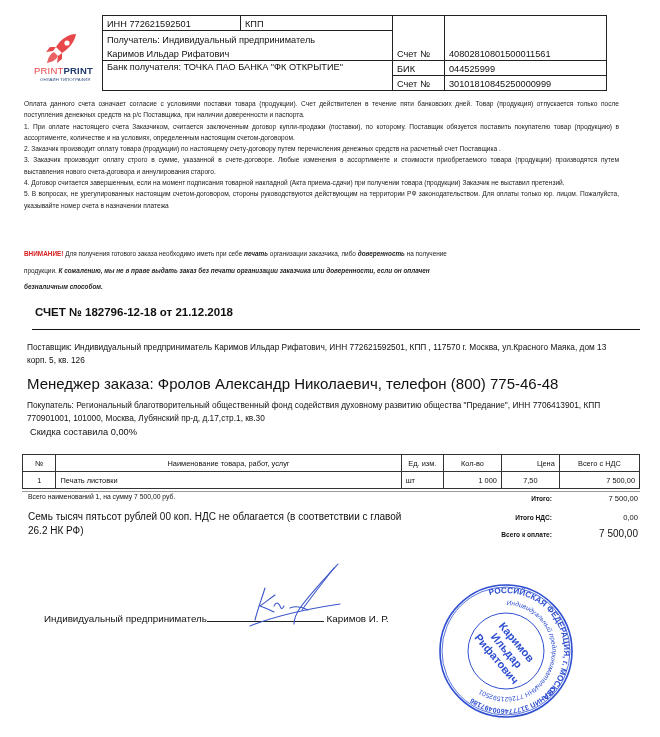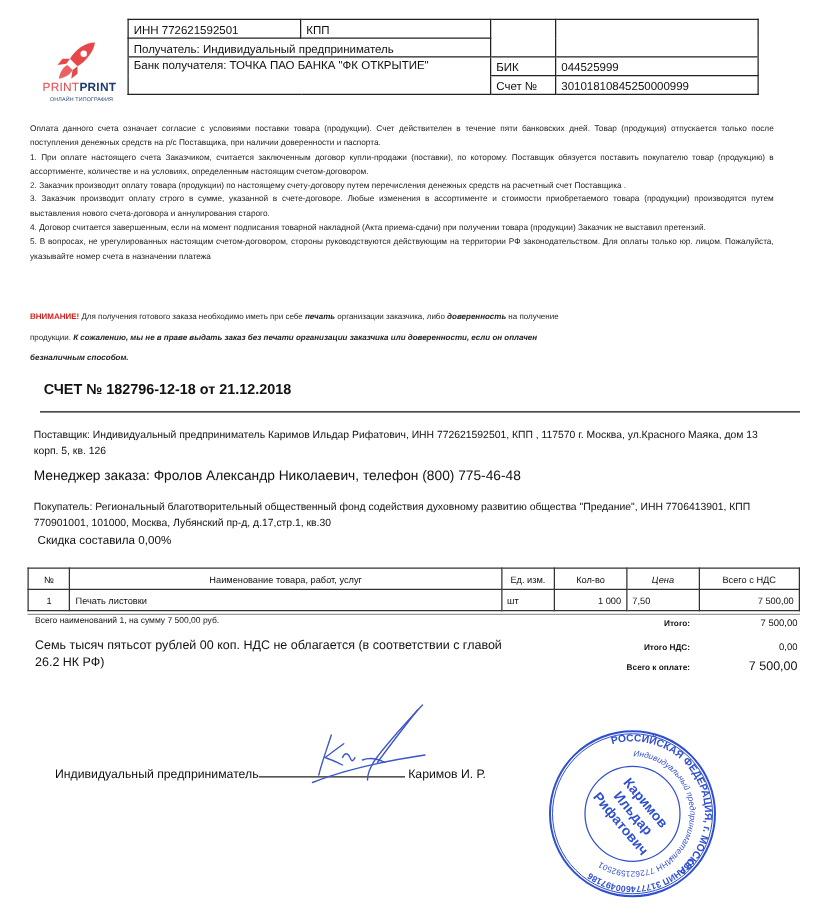--- a/index.html
+++ b/index.html
@@ -22,32 +22,32 @@
   .terms p { text-align: justify; }
 
   .warn { position: absolute; left: 24px; top: 246px; width: 440px; font-size: 6.4px; line-height: 16.5px; color: #222; }
   .warn .red { color: #d61e1e; font-weight: bold; }
   .warn .bi { font-weight: bold; font-style: italic; }
 
   .invoice-title { position: absolute; left: 35px; top: 306px; font-size: 11.5px; font-weight: bold; text-align: right; }
   .title-rule { position: absolute; left: 32px; top: 329px; width: 608px; height: 1px; background: #111; }
 
   .supplier { position: absolute; left: 27px; top: 341px; width: 600px; font-size: 8.3px; line-height: 12.5px; }
-  .manager { position: absolute; left: 27px; top: 375px; font-size: 11px; }
+  .manager { position: absolute; left: 27px; top: 375px; font-size: 15px; }
   .buyer { position: absolute; left: 27px; top: 399px; width: 600px; font-size: 8.3px; line-height: 12.5px; }
   .discount { position: absolute; left: 30px; top: 427px; font-size: 9.3px; }
 
   table.items { position: absolute; left: 22px; top: 454px; width: 618px; border-collapse: collapse; font-size: 7.4px; }
   table.items th, table.items td { border: 1px solid #333; height: 17px; padding: 0 4px; font-weight: normal; }
   table.items th { text-align: center; }
   .c-num { width: 30px; text-align: center; }
   .c-name { width: 310px; text-align: left; }
   .c-unit { width: 38px; }
   .c-qty { width: 52px; text-align: right; }
-  .c-price { width: 52px; text-align: left; }
+  .c-price { width: 52px; text-align: center; }
   .c-total { width: 72px; text-align: right; }
   .items-rule { position: absolute; left: 22px; top: 491px; width: 618px; height: 1px; background: #999; }
 
   .summary-count { position: absolute; left: 28px; top: 493px; font-size: 6.8px; }
   .summary-words { position: absolute; left: 28px; top: 510px; width: 380px; font-size: 10px; line-height: 14px; }
   .totals { position: absolute; left: 460px; top: 491px; width: 178px; }
   .totals .row { display: flex; justify-content: flex-end; align-items: baseline; }
   .totals .lbl { font-size: 6.6px; font-weight: bold; text-align: right; width: 92px; margin-right: 10px; }
   .totals .val { text-align: right; width: 76px; }
   .totals .r1 { height: 19px; padding-top: 3px; }
@@ -84,20 +84,25 @@
     <td style="width:152px;">КПП</td>
     <td style="width:52px;" class="noborder-b"></td>
     <td class="noborder-b"></td>
   </tr>
   <tr>
     <td colspan="2" class="noborder-b" style="height:14px;">Получатель: Индивидуальный предприниматель</td>
     <td class="noborder-t noborder-b"></td>
     <td class="noborder-t noborder-b"></td>
   </tr>
   <tr>
+    <td colspan="2" class="noborder-t">Каримов Ильдар Рифатович</td>
+    <td class="noborder-t">Счет №</td>
+    <td class="noborder-t">40802810801500011561</td>
+  </tr>
+  <tr>
     <td colspan="2" class="noborder-b" style="vertical-align:top;">Банк получателя: ТОЧКА ПАО БАНКА "ФК ОТКРЫТИЕ"</td>
     <td>БИК</td>
     <td>044525999</td>
   </tr>
   <tr>
     <td colspan="2" class="noborder-t"></td>
     <td>Счет №</td>
     <td>30101810845250000999</td>
   </tr>
 </tbody>
@@ -124,21 +129,21 @@
 <div class="buyer">Покупатель: Региональный благотворительный общественный фонд содействия духовному развитию общества "Предание", ИНН 7706413901, КПП 770901001, 101000, Москва, Лубянский пр-д, д.17,стр.1, кв.30</div>
 <div class="discount">Скидка составила 0,00%</div>
 
 <table class="items">
   <thead>
     <tr>
       <th class="c-num">№</th>
       <th class="c-name" style="text-align:center;">Наименование товара, работ, услуг</th>
       <th class="c-unit">Ед. изм.</th>
       <th class="c-qty" style="text-align:center;">Кол-во</th>
-      <th class="c-price" style="text-align:center;font-style:italic;">Цена</th>
+      <th class="c-price" style="text-align:right;">Цена</th>
       <th class="c-total" style="text-align:center;">Всего с НДС</th>
     </tr>
   </thead>
   <tbody>
     <tr>
       <td class="c-num">1</td>
       <td class="c-name">Печать листовки</td>
       <td class="c-unit">шт</td>
       <td class="c-qty">1 000</td>
       <td class="c-price">7,50</td>

